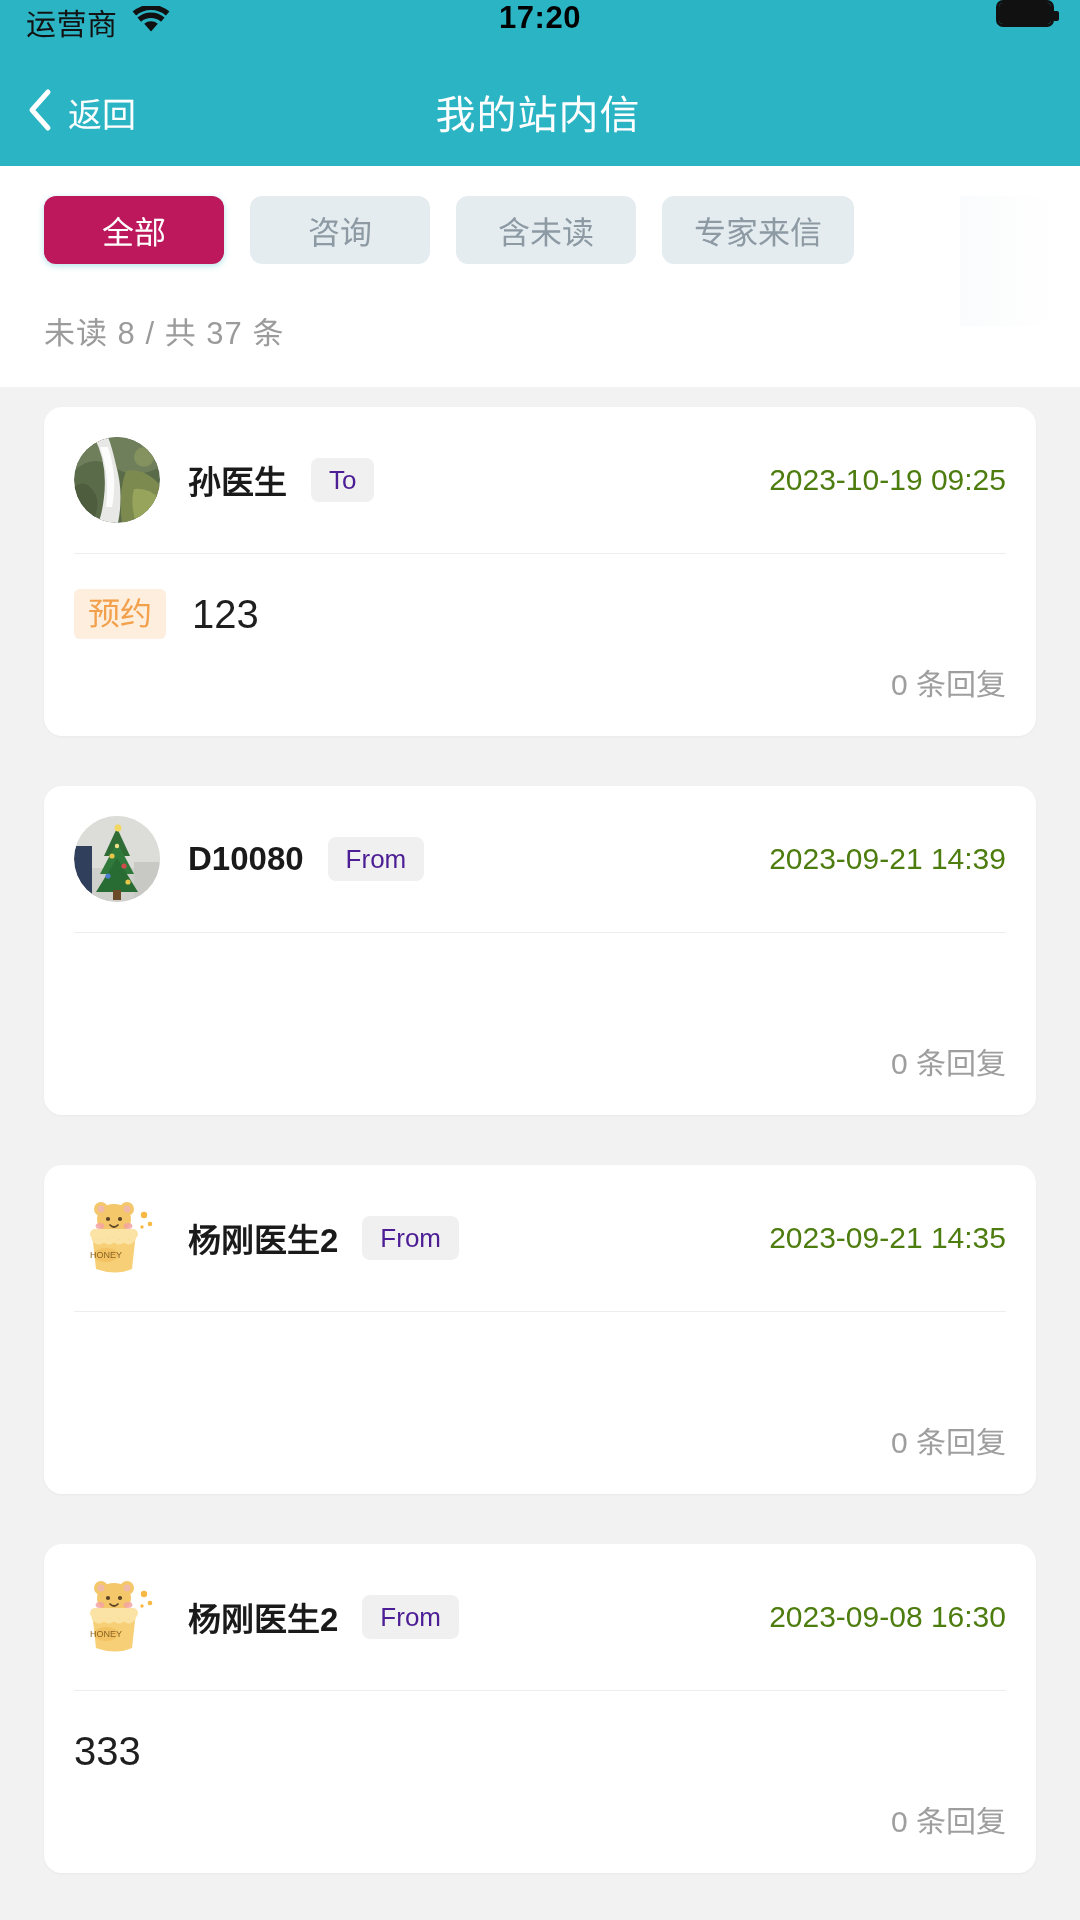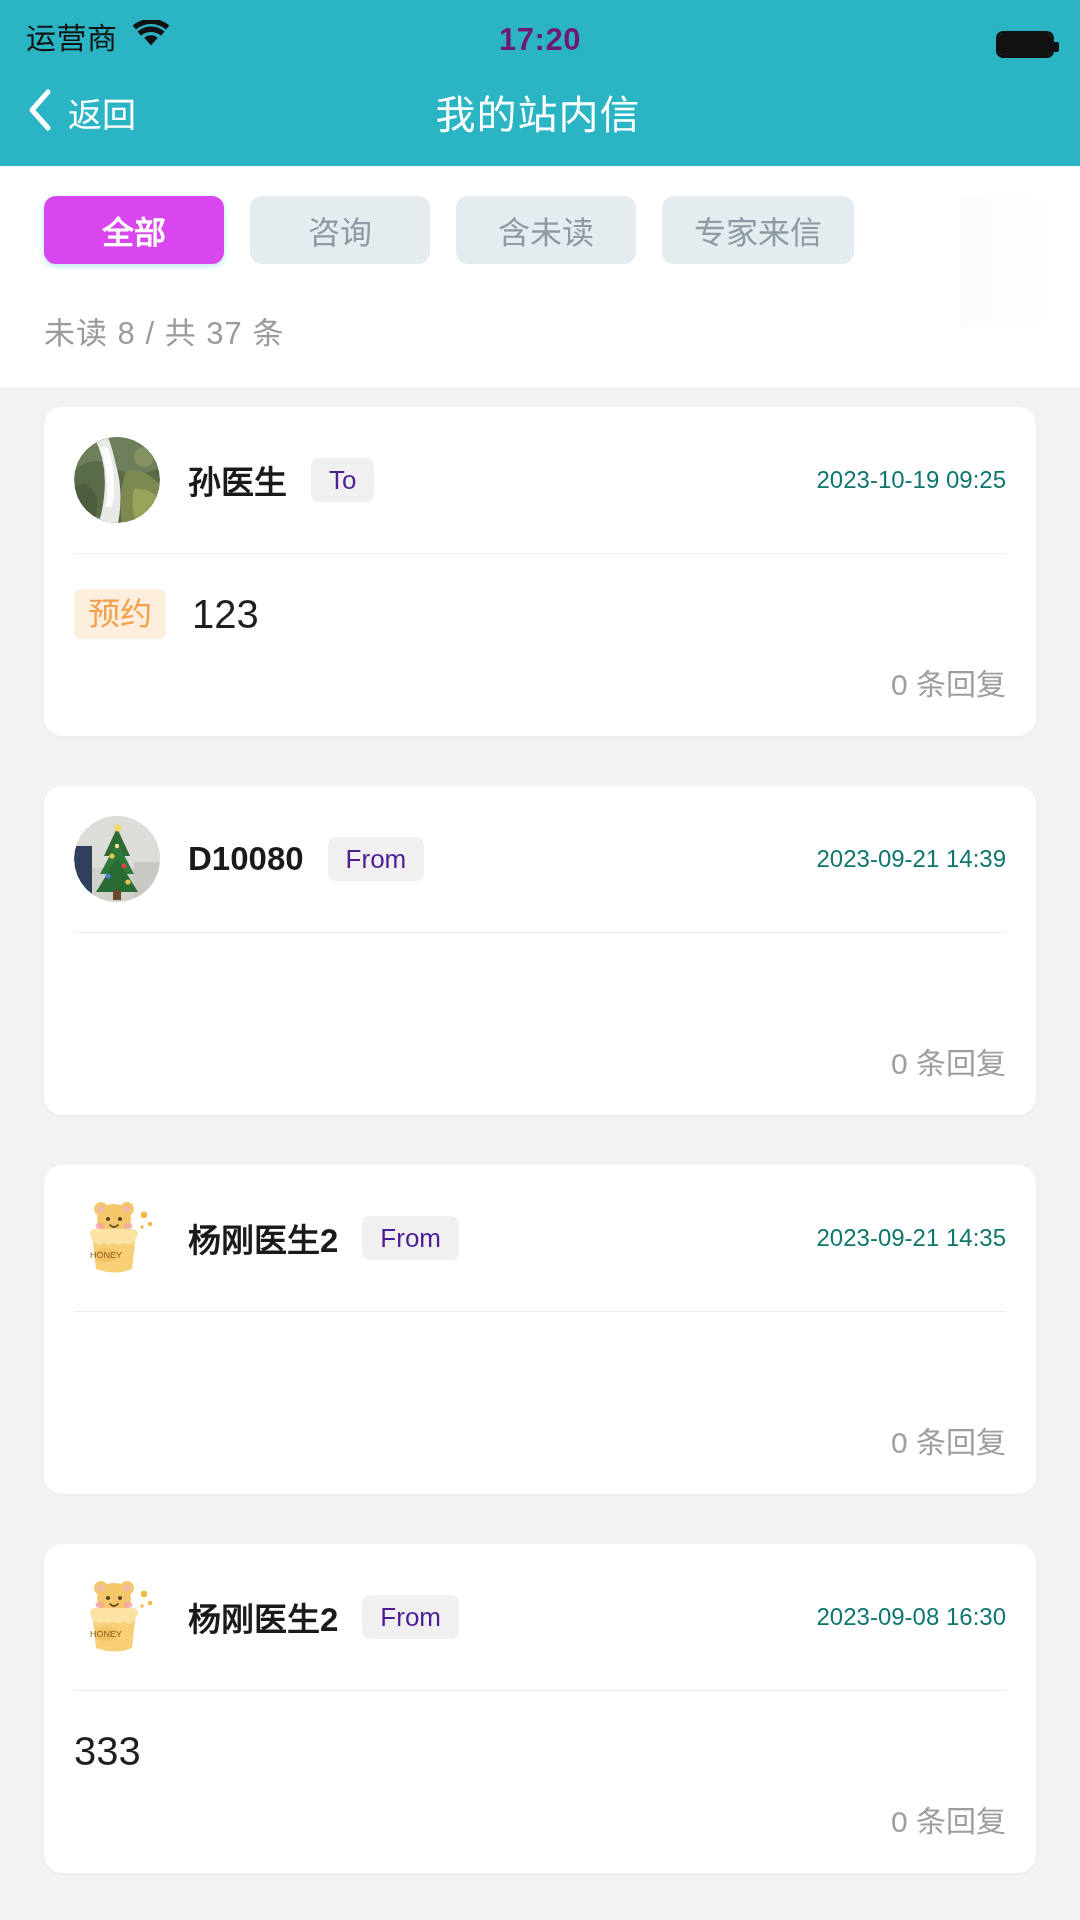--- a/index.html
+++ b/index.html
@@ -24,21 +24,21 @@
     background: #f2f2f2;
     display: flex;
     flex-direction: column;
   }
 
   
   .status-bar {
     height: 58px;
     background: #2bb5c4;
     display: flex;
-    align-items: flex-end;
+    align-items: flex-start;
     padding: 0 26px;
     flex: 0 0 auto;
     position: relative;
   }
   .status-left {
     display: flex;
     align-items: center;
     gap: 14px;
   }
   .carrier {
@@ -47,21 +47,21 @@
     color: #121212;
     letter-spacing: 0.5px;
   }
   .wifi-icon { display: block; }
   .status-time {
     position: absolute;
     left: 0; right: 0;
     text-align: center;
     font-size: 31px;
     font-weight: 700;
-    color: #701a75;
+    color: #000000;
     letter-spacing: 0.5px;
   }
   .status-right {
     margin-left: auto;
     display: flex;
     align-items: center;
   }
   .battery {
     width: 58px;
     height: 27px;
@@ -139,24 +139,23 @@
     color: #8d9aa3;
     font-size: 32px;
     display: flex;
     align-items: center;
     justify-content: center;
     padding: 0 32px;
     cursor: pointer;
     white-space: nowrap;
   }
   .chip.active {
-    background: #d946ef;
+    background: #be185d;
     color: #ffffff;
     box-shadow: 0 2px 6px rgba(43,181,196,0.35);
-    font-weight: bold;
   }
   .chip-ghost {
     position: absolute;
     right: 0;
     top: 30px;
     width: 120px;
     height: 130px;
     background: linear-gradient(90deg, #fafbfc 0%, #ffffff 80%);
     pointer-events: none;
   }
@@ -216,22 +215,22 @@
     background: #f0f0f0;
     color: #4c1d95;
     font-size: 26px;
     border-radius: 8px;
     padding: 9px 18px;
     line-height: 1;
     white-space: nowrap;
   }
   .date {
     margin-left: auto;
-    font-size: 24px;
-    color: #0f766e;
+    font-size: 30px;
+    color: #4d7c0f;
     white-space: nowrap;
   }
   .divider {
     height: 1px;
     background: #ededed;
     margin: 0 2px;
   }
   .card-body {
     min-height: 96px;
     display: flex;

